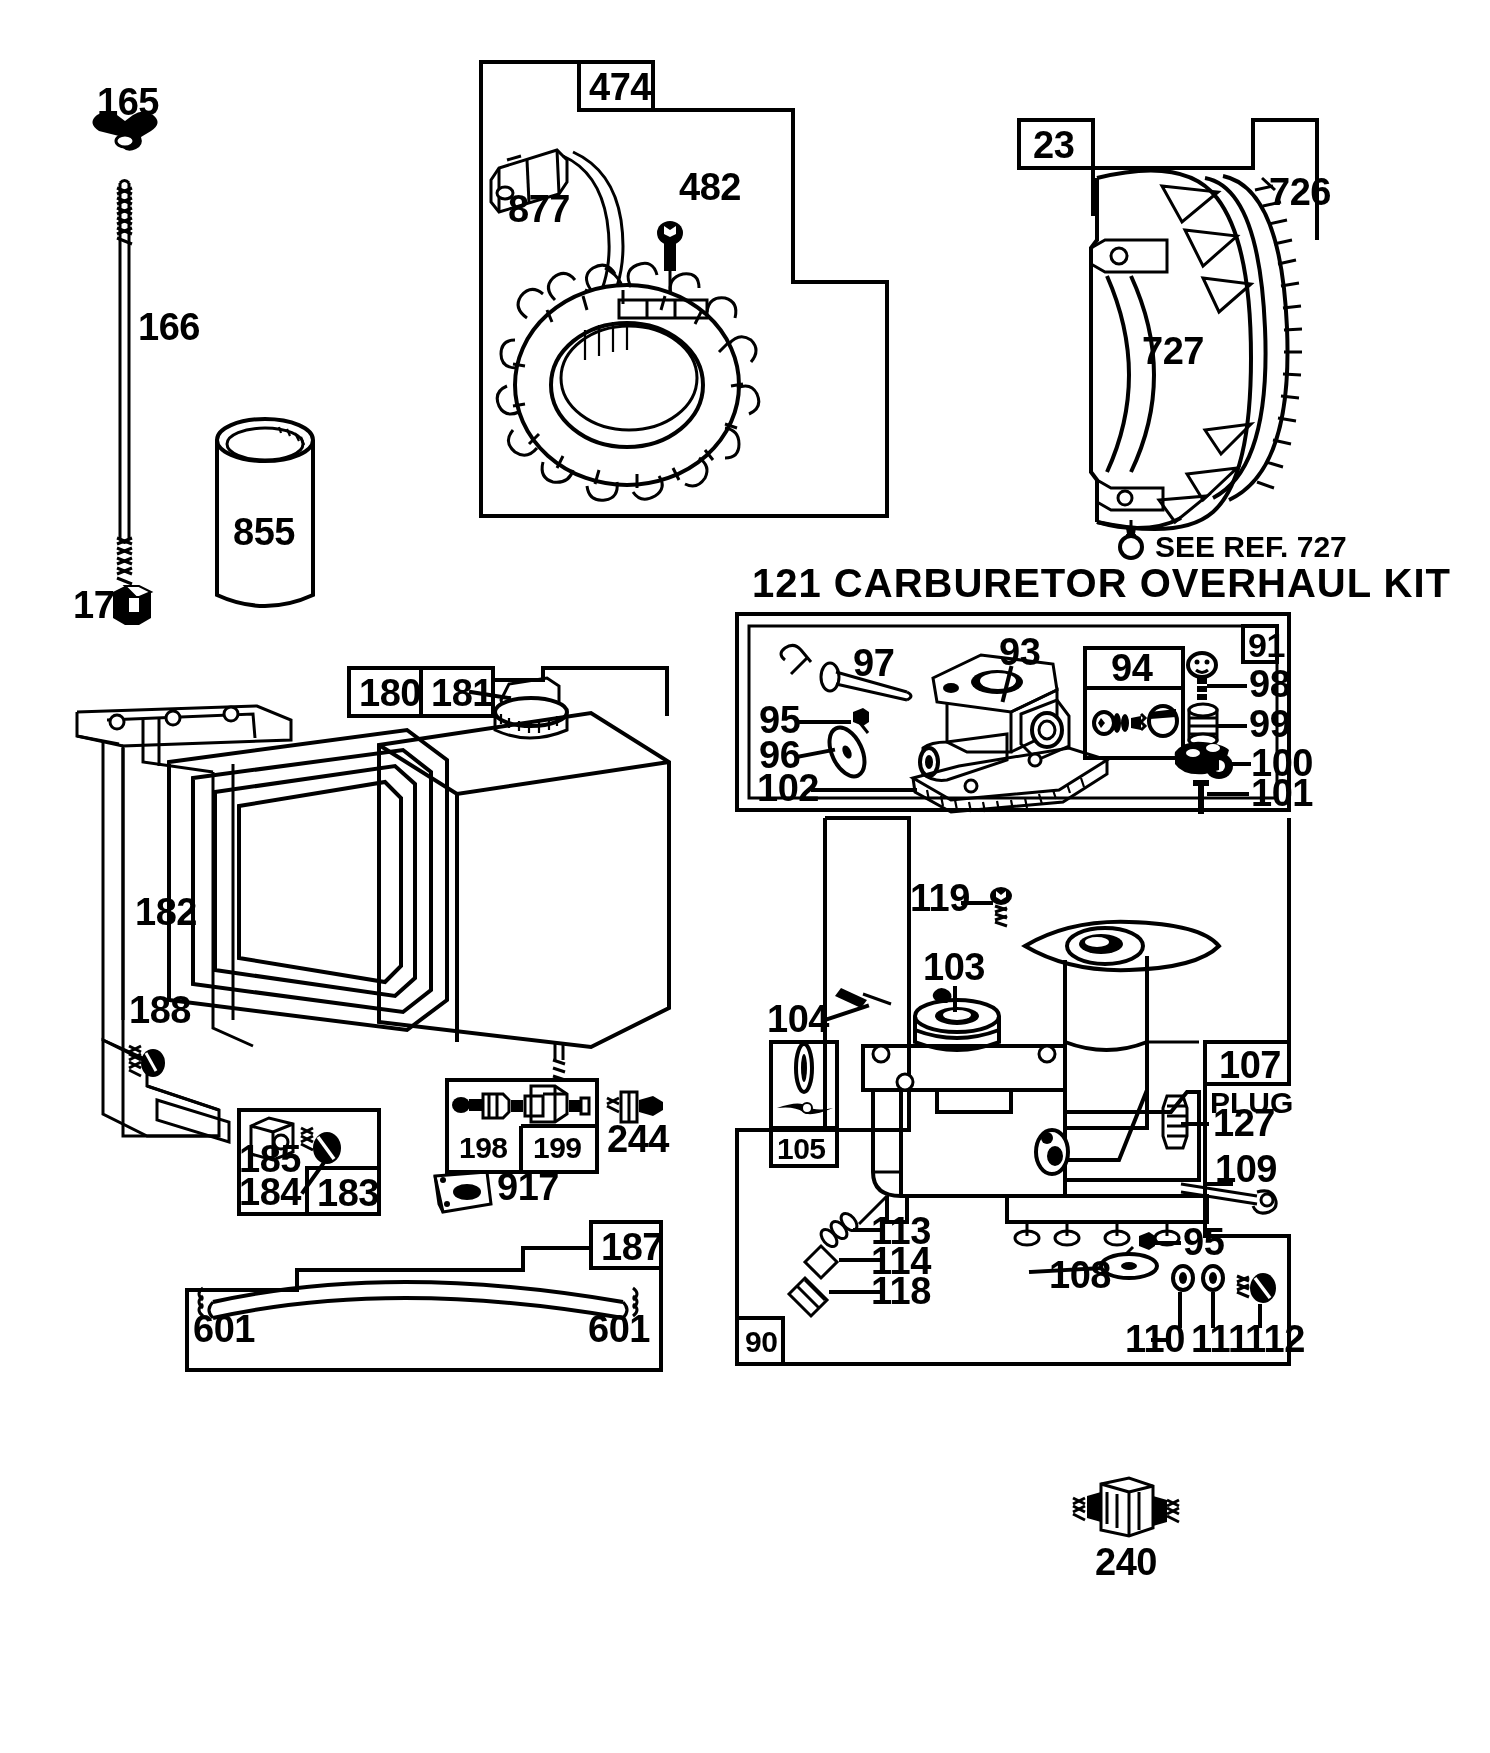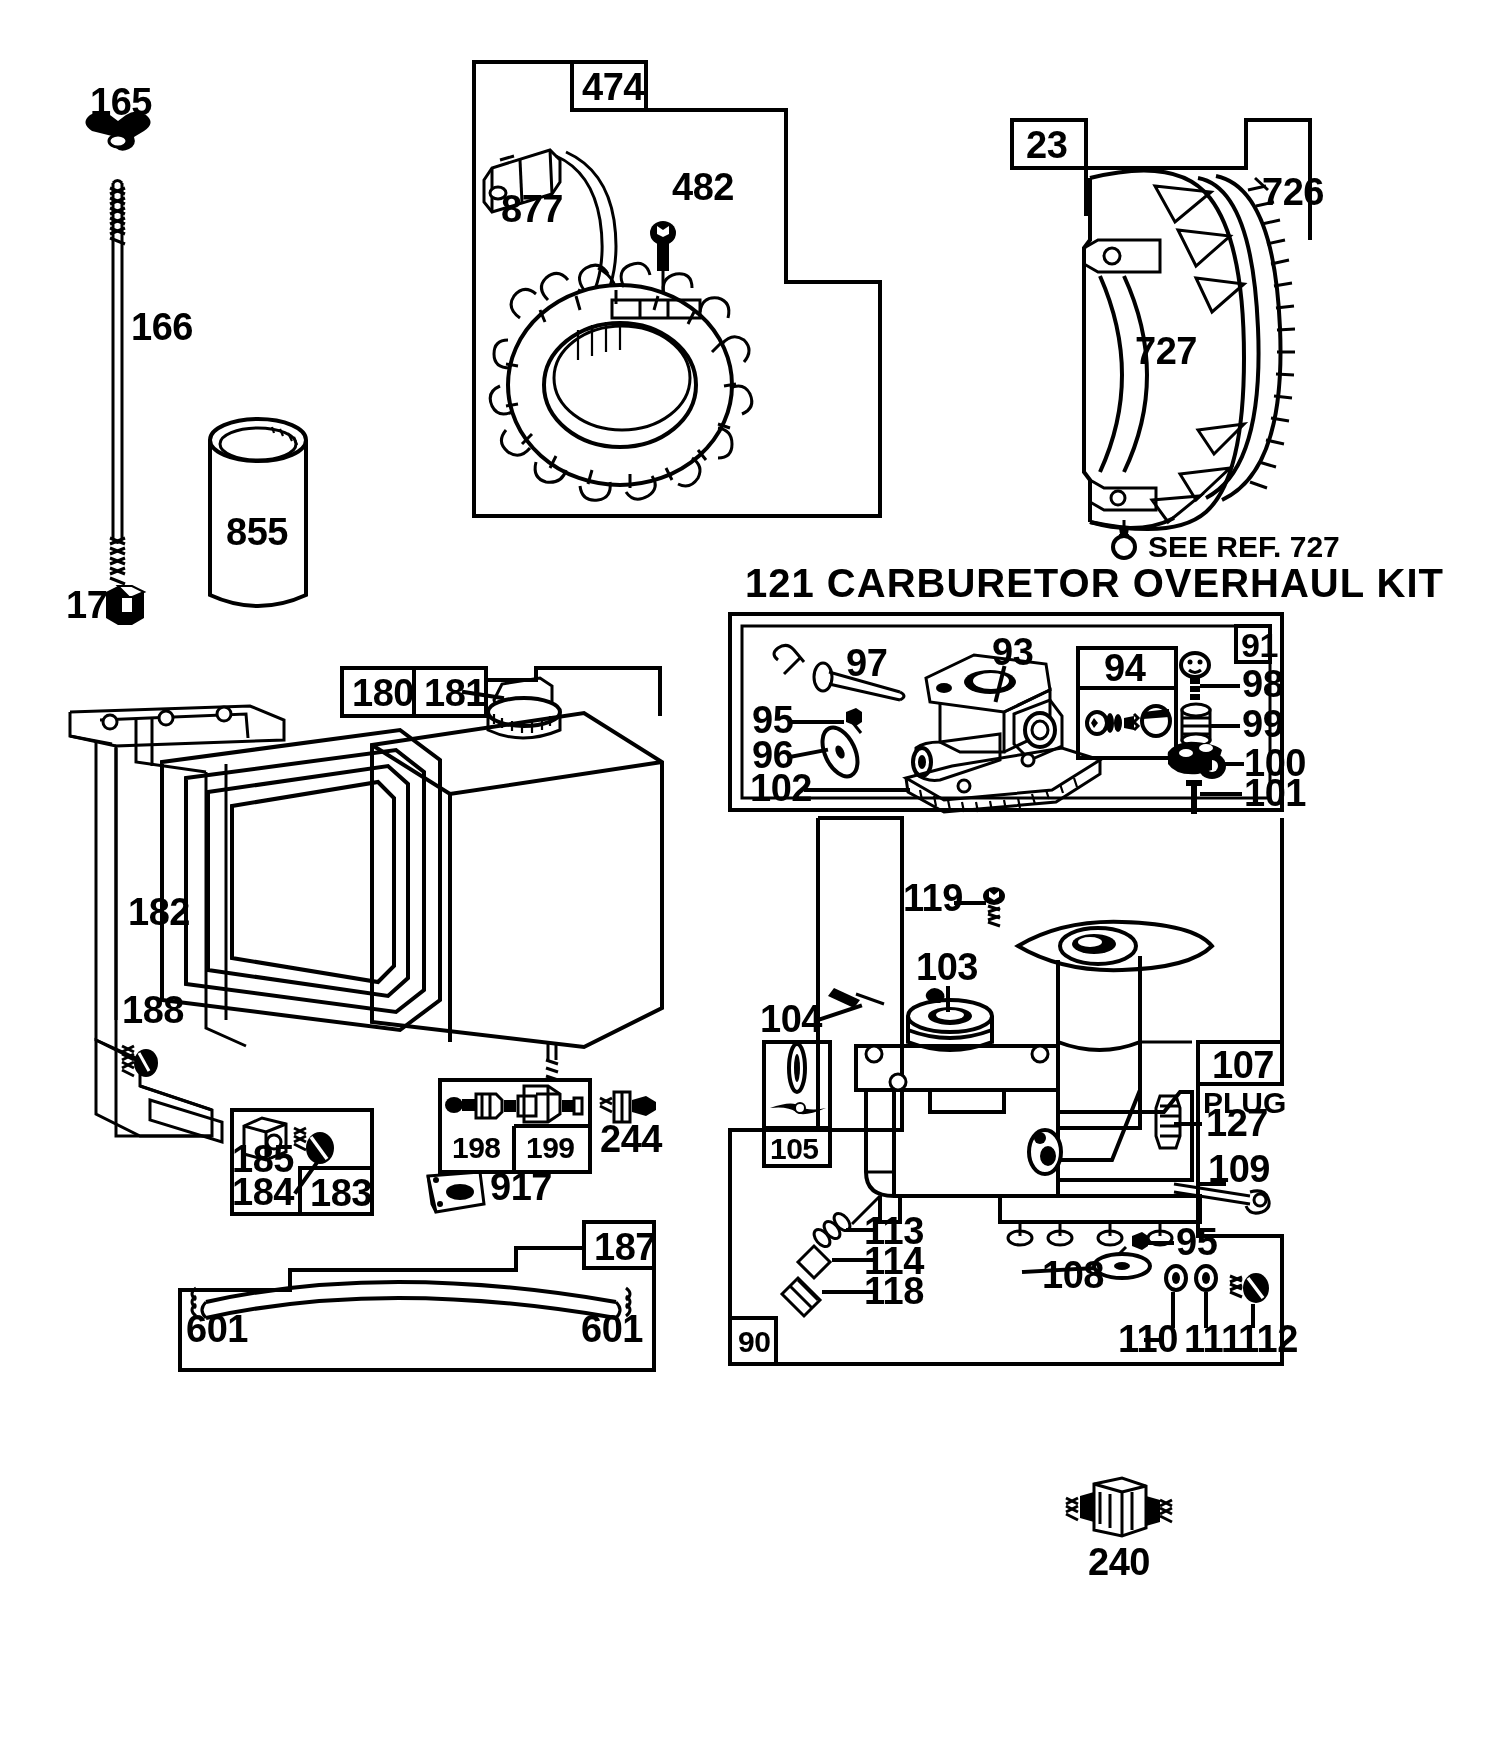--- a/index.html
+++ b/index.html
@@ -2,21 +2,21 @@
 <html><head>
 <meta charset="utf-8">
 <title>Parts Diagram</title>
 <style>
   html,body{margin:0;padding:0;background:#ffffff;}
   body{
     font-family:"Liberation Sans", sans-serif;
     width:1490px;height:1753px;position:relative;overflow:hidden;
     -webkit-font-smoothing:none;
   }
-  #sheet{position:absolute;left:0;top:0;width:1302px;height:1753px;}
+  #sheet{position:absolute;left:7px;top:0;width:1302px;height:1753px;}
   svg{display:block;}
   .num{
     font-family:"Liberation Sans", sans-serif;
     font-weight:bold;
     fill:#000;
     font-size:34px;
     letter-spacing:-0.5px;
   }
   .num-sm{font-size:30px;}
   .num-lg{font-size:38px;}

